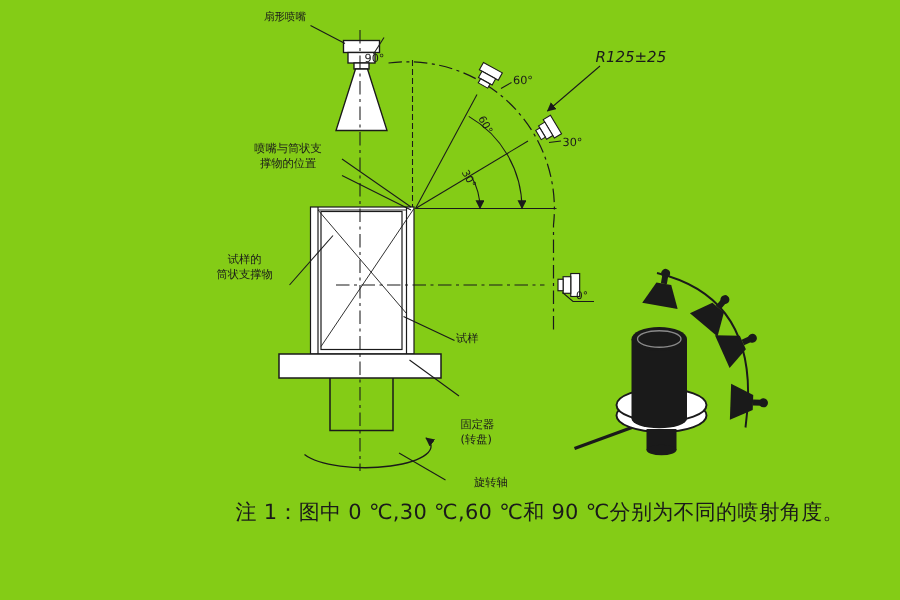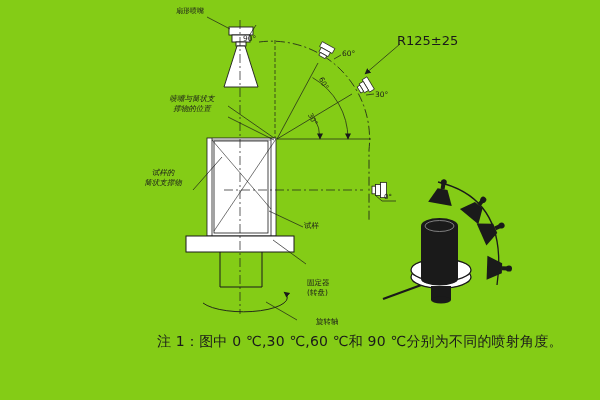--- a/index.html
+++ b/index.html
@@ -3,24 +3,24 @@
 <meta charset="utf-8">
 <style>
   html,body{margin:0;padding:0;background:#e8e8e8;}
   .page{
     position:relative;width:600px;height:400px;background:#84cc16;
     font-family:"DejaVu Sans","Liberation Sans",sans-serif;color:#1a1a1a;
     overflow:hidden;
   }
   svg{position:absolute;left:0;top:0;}
   .lbl{position:absolute;font-size:7.5px;line-height:1.35;white-space:nowrap;color:#1a1a1a;}
-  .lbl.c{text-align:center;font-style:italic;}
+  .lbl.c{text-align:center;}
   .lbl.rot{transform:rotate(62deg);transform-origin:left top;font-size:7px;}
   .lbl.small{font-size:7px;}
-  .lbl.ital{font-size:13px;}
+  .lbl.ital{font-style:italic;font-size:10px;}
   .note{position:absolute;left:126px;font-size:14px;letter-spacing:.2px;margin-left:31px;}
   .caption{position:absolute;left:0;top:373px;width:600px;text-align:center;
            font-size:9.5px;font-weight:bold;letter-spacing:1px;}
 </style>
 </head>
 <body>
 
 <div class="page">
 
   <svg width="600" height="400" viewBox="0 0 600 400">

